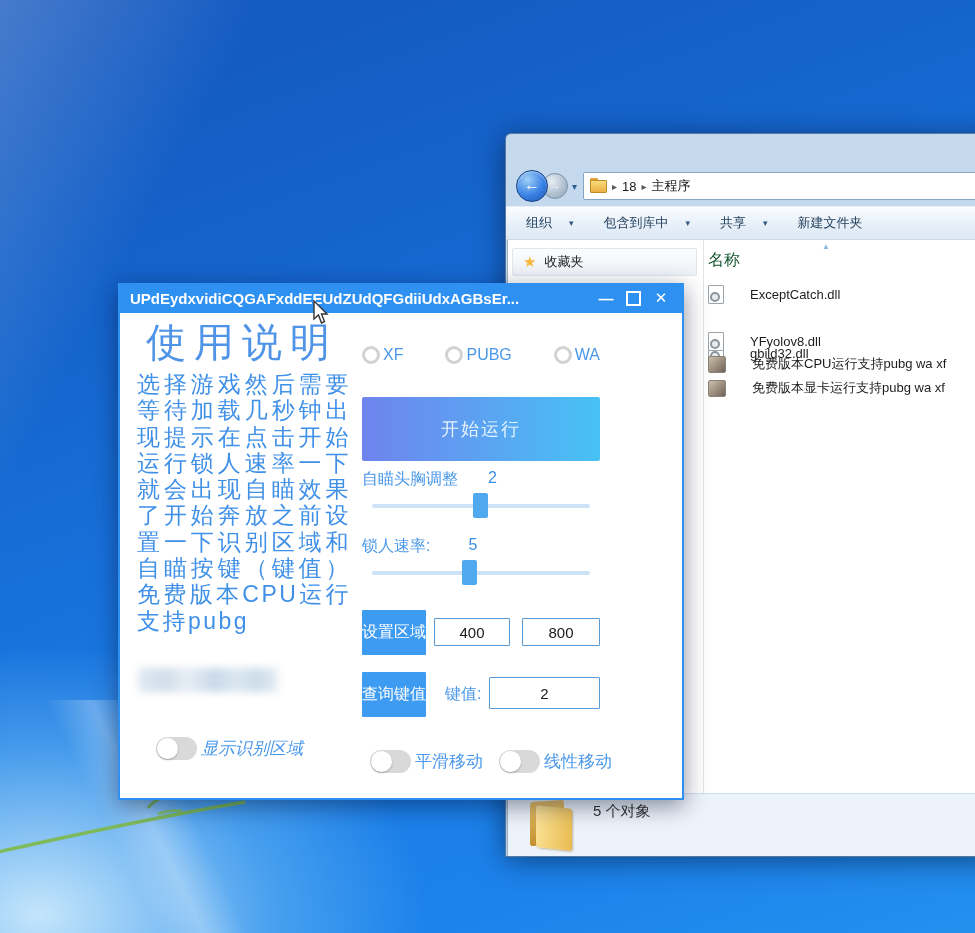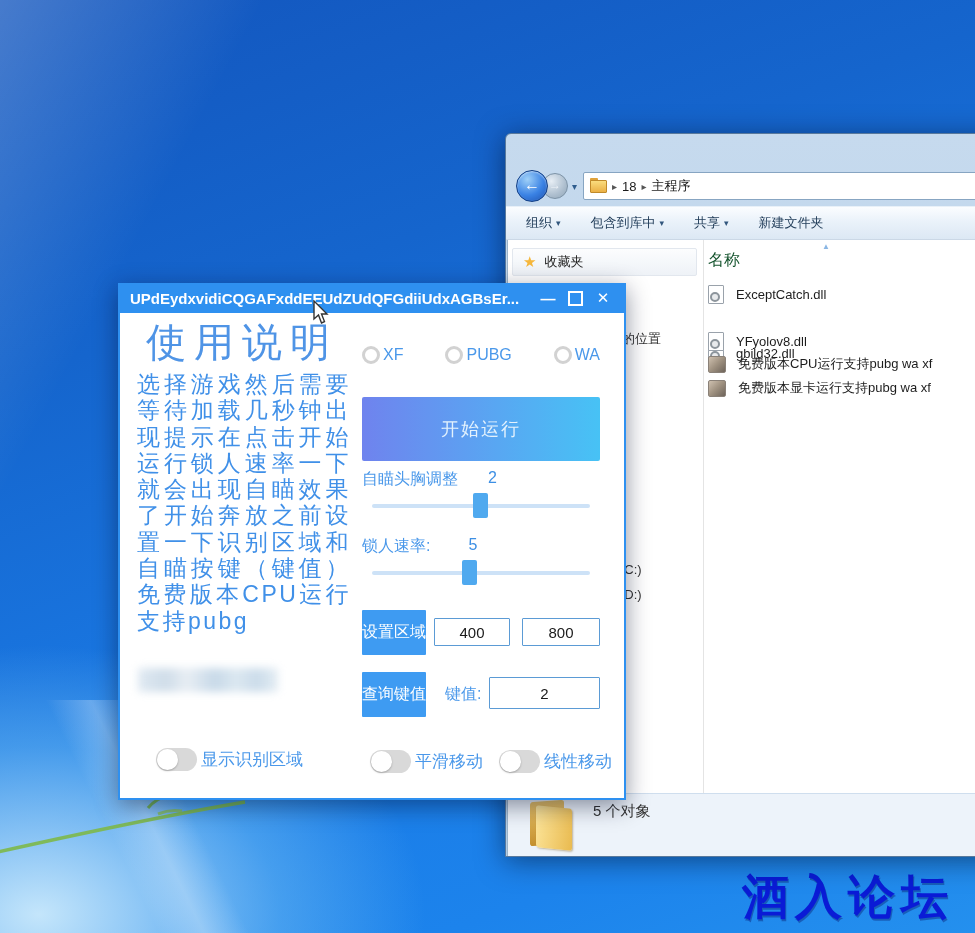--- a/index.html
+++ b/index.html
@@ -32,63 +32,63 @@
   .addressbar{flex:1;height:26px;background:#fff;border:1px solid #87a5c2;border-radius:2px;
     display:flex;align-items:center;padding:0 6px;gap:5px;font-size:13px;color:#222;min-width:0;}
   .sm-folder{width:17px;height:13px;position:relative;flex:0 0 auto;}
   .sm-folder::before{content:"";position:absolute;left:0;top:-2px;width:8px;height:4px;background:#e0a23a;border-radius:1px 1px 0 0;}
   .sm-folder::after{content:"";position:absolute;inset:0;background:linear-gradient(#fadc7e,#eab045);border:1px solid #c08a2a;border-radius:1px;}
   .crumb-arrow{color:#555;font-size:10px;}
   .crumb{color:#1c1c1c;}
   .ex-toolbar{height:32px;background:linear-gradient(#fbfdff,#eaf2fa 45%,#dce8f4);
     border-top:1px solid #e8f0f8;border-bottom:1px solid #cbd8e6;
     display:flex;align-items:center;gap:30px;padding-left:20px;font-size:13px;color:#1e3a57;}
-  .tb-item{display:flex;align-items:center;gap:4px;}
+  .tb-item{display:flex;align-items:center;gap:17px;}
   .tb-arrow{font-size:9px;color:#31567d;}
   .ex-body{position:relative;background:#fff;height:616px;border-left:1px solid #9db4c9;border-right:1px solid #9db4c9;margin:0 1px;}
   .ex-sidebar{position:absolute;left:0;top:0;bottom:62px;width:195px;border-right:1px solid #e4e4e4;}
   .fav-item{position:absolute;left:4px;right:6px;top:8px;height:26px;display:flex;align-items:center;gap:8px;
     padding-left:10px;font-size:13px;color:#1e1e1e;
     background:linear-gradient(#fcfdfe,#eef2f7);border:1px solid #e2e7ee;border-radius:2px;}
   .star-icon{color:#f6b73c;font-size:15px;}
   .side-partial{position:absolute;left:114px;top:90px;font-size:13px;color:#333;}
   .side-drive{position:absolute;left:112px;font-size:13px;color:#333;}
   .drive-c{top:322px;} .drive-d{top:347px;}
   .ex-filelist{position:absolute;left:196px;top:0;right:0;bottom:62px;}
   .fl-header{position:absolute;left:4px;top:10px;font-size:16px;color:#14532d;}
   .sort-icon{position:absolute;left:118px;top:2px;font-size:8px;color:#8ab6e4;}
-  .file-row{position:absolute;left:4px;height:22px;display:flex;align-items:center;gap:12px;font-size:13px;color:#1d1d1d;}
+  .file-row{position:absolute;left:4px;height:22px;display:flex;align-items:center;gap:26px;font-size:13px;color:#1d1d1d;}
   .fr0{top:43px;} .fr1{top:66px;margin-top:36px;} .fr2{top:90px;} .fr3{top:113px;} .fr4{top:137px;}
   .dll-icon{width:14px;height:17px;background:#fff;border:1px solid #9aa2ab;border-radius:1px;position:relative;flex:0 0 auto;}
   .dll-icon::after{content:"";position:absolute;left:1px;top:6px;width:6px;height:6px;border:2px solid #8d959c;border-radius:50%;background:#e8eaec;}
   .exe-icon{width:16px;height:15px;border-radius:2px;flex:0 0 auto;border:1px solid #8a8178;
     background:linear-gradient(135deg,#cfc1b0 0%,#a39584 45%,#6e645a 100%);}
   .ex-details{position:absolute;left:0;right:0;bottom:0;height:62px;background:#edf3fa;border-top:1px solid #cfdeee;}
   .big-folder{position:absolute;left:22px;top:5px;width:44px;height:50px;}
   .bf-back{position:absolute;left:0;top:2px;width:34px;height:44px;background:linear-gradient(#eac469,#c38f2e);border-radius:3px;transform:skewY(-4deg);}
   .bf-front{position:absolute;left:6px;top:8px;width:36px;height:42px;background:linear-gradient(100deg,#fde69c,#e9ba4f);border-radius:3px;transform:skewY(6deg);box-shadow:1px 1px 2px rgba(120,80,10,.4);}
   .obj-count{position:absolute;left:85px;top:8px;font-size:15px;color:#333;}
 
   
-  .app{position:absolute;left:118px;top:283px;width:508px;height:517px;box-shadow:0 6px 22px rgba(0,10,40,.45);}
+  .app{position:absolute;left:118px;top:283px;width:566px;height:517px;box-shadow:0 6px 22px rgba(0,10,40,.45);}
   .app-titlebar{height:30px;background:#2e90f0;display:flex;align-items:center;padding:0 10px 0 12px;}
   .app-title{flex:1;color:#fff;font-weight:bold;font-size:15px;white-space:nowrap;overflow:hidden;}
   .win-btn{color:#fff;font-size:15px;width:26px;text-align:center;font-weight:bold;}
   .max-box{width:11px;height:11px;border:2px solid #fff;display:inline-block;margin:0 7px;}
   .app-body{position:relative;height:487px;background:#fff;border:2px solid #2e90f0;border-top:none;box-sizing:border-box;}
   .app-heading{position:absolute;left:26px;top:2px;font-size:40px;letter-spacing:8px;color:#4f94e6;
     font-family:"Liberation Serif","DejaVu Serif",serif;}
   .app-instructions{position:absolute;left:17px;top:58px;width:214px;font-size:23px;line-height:26.3px;
     letter-spacing:2.5px;color:#4090e8;word-break:break-all;text-align:justify;}
   .censored{position:absolute;left:18px;top:355px;width:140px;height:24px;border-radius:3px;overflow:hidden;filter:blur(4px);
     background:linear-gradient(90deg,#dfe9f2 0%,#cfdde9 20%,#e8eef4 35%,#c7d9e8 55%,#dce8f1 70%,#cbdcea 85%,#e4edf4 100%);}
   .toggle{width:41px;height:23px;border-radius:12px;background:#d9d9d9;position:relative;flex:0 0 auto;}
   .toggle::after{content:"";position:absolute;left:1px;top:1px;width:21px;height:21px;border-radius:50%;background:#fff;box-shadow:0 1px 2px rgba(0,0,0,.25);}
   .toggle-row{position:absolute;display:flex;align-items:center;gap:4px;font-size:17px;color:#4a98ea;}
-  .tg-show{left:36px;top:435px;} .tg-smooth{left:250px;top:437px;} .tg-linear{left:379px;top:437px;}
+  .tg-show{left:36px;top:424px;font-style:italic;} .tg-smooth{left:250px;top:437px;} .tg-linear{left:379px;top:437px;}
   .radio-row{position:absolute;left:242px;top:33px;width:238px;display:flex;justify-content:space-between;gap:40px;}
   .radio-item{display:flex;align-items:center;gap:3px;font-size:16px;color:#4a98ea;}
   .radio-circle{width:18px;height:18px;border-radius:50%;border:3px solid #d2d2d2;background:#fff;box-sizing:border-box;flex:0 0 auto;}
   .run-button{position:absolute;left:242px;top:84px;width:238px;height:64px;border-radius:2px;
     background:linear-gradient(90deg,#6f83ee,#47c2f5);color:#e3f2fd;font-size:18px;letter-spacing:2px;
     display:flex;align-items:center;justify-content:center;}
   .param-row{position:absolute;left:242px;font-size:16px;color:#4a98ea;display:flex;}
   .pr-aim{top:156px;} .pr-speed{top:223px;}
   .param-value{color:#3d8fe4;}
   .pv-aim{margin-left:30px;} .pv-speed{margin-left:38px;}
@@ -109,21 +109,20 @@
 </head>
 <body>
 
 <div class="stage">
   <div class="light-streak"></div>
   <svg class="grass-svg" width="300" height="120">
     <path d="M -20 86 C 60 68, 150 48, 245 32" stroke="#7db84a" stroke-width="3.5" fill="none" opacity="0.9"></path>
     <path d="M 148 38 q 8 -10 22 -13" stroke="#6fae3e" stroke-width="3" fill="none" opacity="0.85"></path>
     <path d="M 158 44 q 12 -5 24 -3" stroke="#86bd55" stroke-width="3" fill="none" opacity="0.8"></path>
   </svg>
-  <div class="watermark">酒入论坛</div>
 
   <div class="explorer">
     <div class="ex-titlebar"></div>
     <div class="ex-navbar">
       <div class="nav-back">←</div>
       <div class="nav-fwd">→</div>
       <div class="nav-caret">▾</div>
       <div class="addressbar">
         <span class="sm-folder"></span>
         <span class="crumb-arrow">▸</span>

